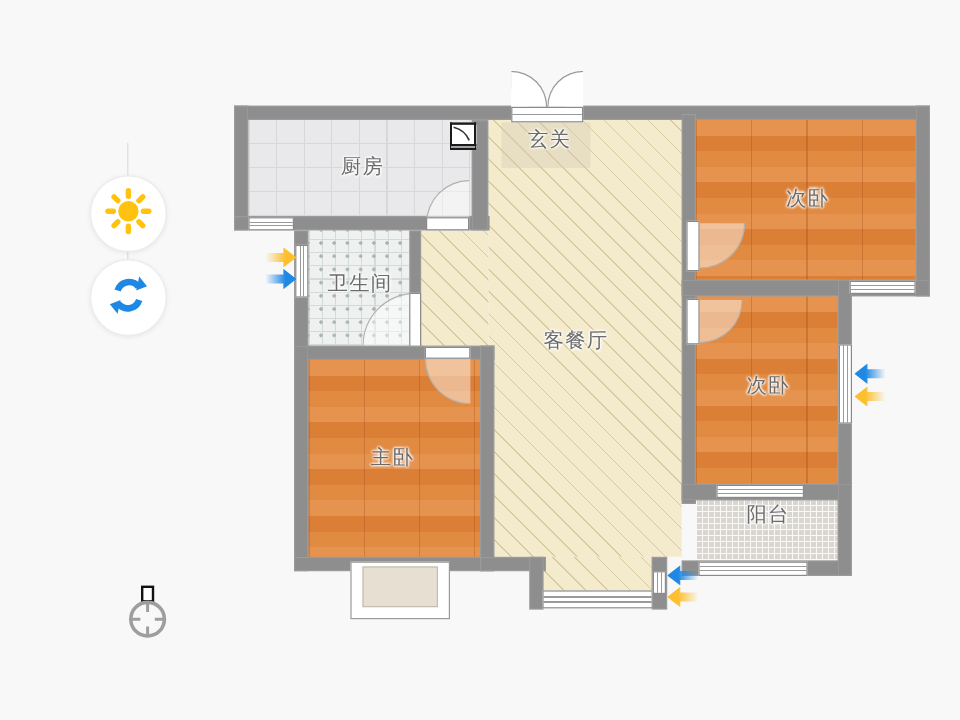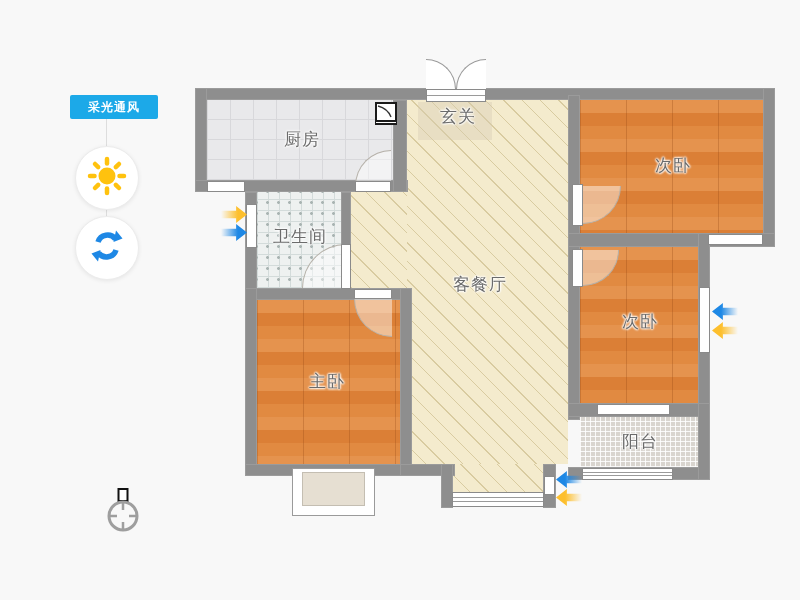--- a/index.html
+++ b/index.html
@@ -70,21 +70,20 @@
   .heater{position:absolute;left:375px;top:102px;width:22px;height:23px;background:#fff;border:2px solid #1a1a1a;
     border-bottom:5px double #1a1a1a;box-sizing:border-box;z-index:3;}
   .bay-outer{position:absolute;background:#fff;border:1px solid #9a9a9a;z-index:3;box-sizing:border-box;}
   .bay-inner{position:absolute;background:#e6dfd2;border:1px solid #c4beb2;z-index:3;box-sizing:border-box;}
 </style>
 </head>
 <body>
 
 <div id="stage">
 
-  <div class="mode-btn">采光通风</div>
   <div class="connector" style="left:106px;top:119px;height:27px;"></div>
   <div class="connector" style="left:106px;top:208px;height:9px;"></div>
 
   <div class="ctrl-circle" style="left:75px;top:146px;">
     <span>
       <svg width="40" height="40" viewBox="0 0 40 40">
         <g stroke="#ffc20e" stroke-width="4.5" stroke-linecap="round">
           <line x1="32.5" y1="20" x2="37" y2="20"></line>
             <line x1="28.8" y1="28.8" x2="32" y2="32"></line>
           <line x1="20" y1="32.5" x2="20" y2="37"></line>
@@ -199,15 +198,15 @@
   <div class="arrow arrow-left a-blue" style="left:556px;top:471px;"></div>
   <div class="arrow arrow-left a-yellow" style="left:556px;top:489px;"></div>
 
   <div class="room-label" style="left:302px;top:139px;">厨房</div>
   <div class="room-label" style="left:458px;top:116px;">玄关</div>
   <div class="room-label" style="left:673px;top:165px;">次卧</div>
   <div class="room-label" style="left:300px;top:236px;">卫生间</div>
   <div class="room-label" style="left:480px;top:284px;">客餐厅</div>
   <div class="room-label" style="left:640px;top:321px;">次卧</div>
   <div class="room-label" style="left:327px;top:381px;">主卧</div>
-  <div class="room-label" style="left:640px;top:441px;">阳台</div>
+  <div class="room-label" style="left:640px;top:429px;">阳台</div>
 
 </div>
 
 </body></html>

